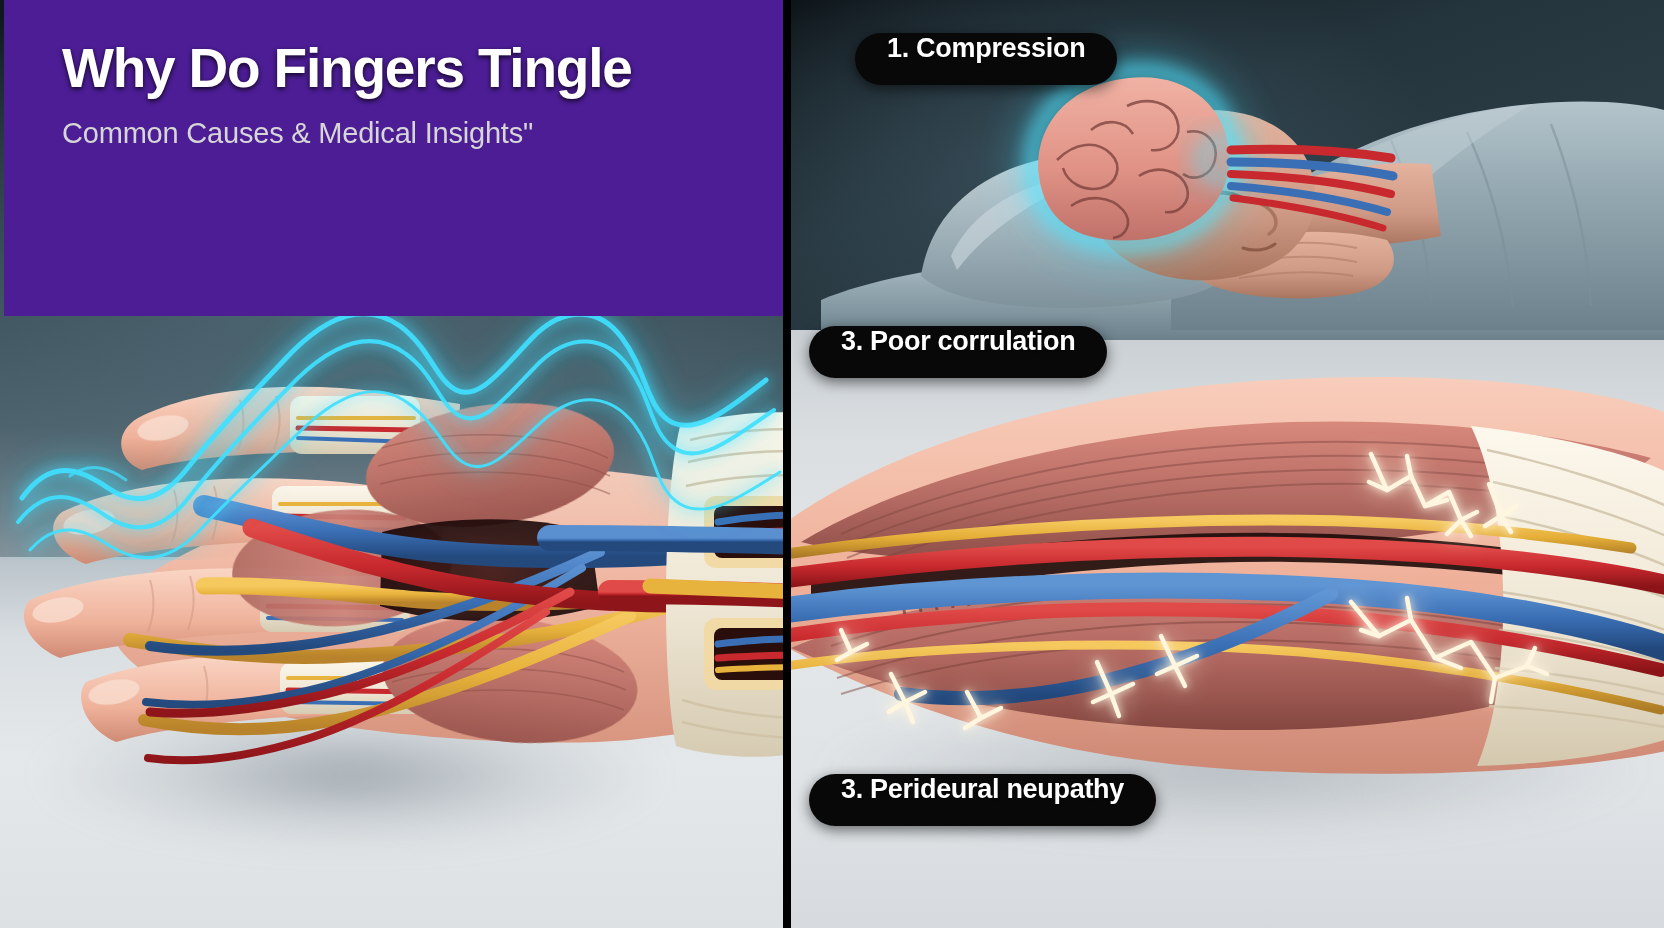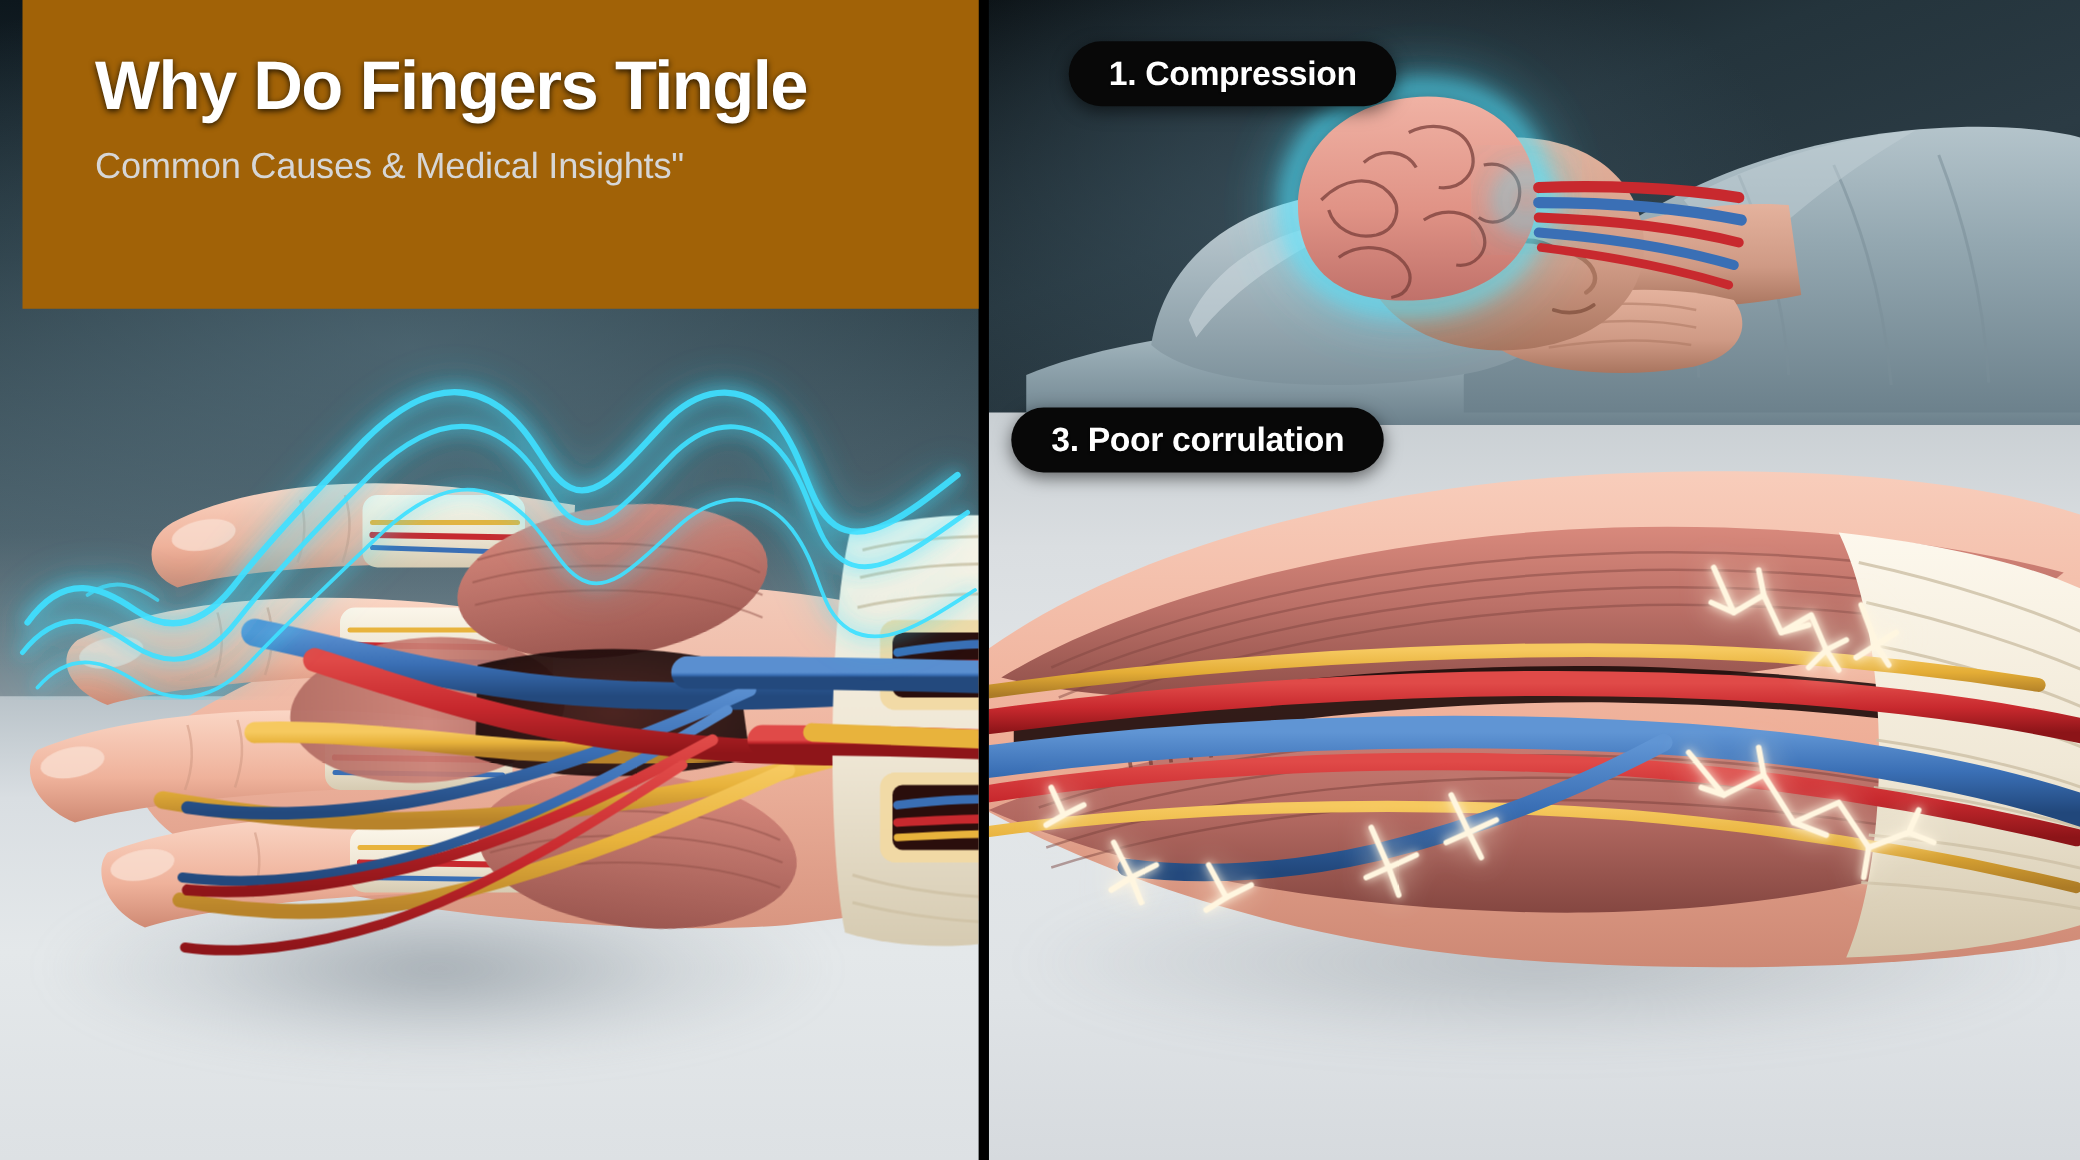--- a/index.html
+++ b/index.html
@@ -25,22 +25,22 @@
     background:linear-gradient(180deg,#b9c3c9 0%,#d9dee2 22%,#e4e8ea 55%,#dde1e4 100%);
   }
   .floor-shadow-l {
     position:absolute; left:40px; top:700px; width:620px; height:150px;
     background:radial-gradient(ellipse at 50% 50%, rgba(110,122,132,.55) 0%, rgba(150,160,168,.22) 45%, rgba(0,0,0,0) 72%);
     filter:blur(14px);
   }
 
   
   .title-block {
-    position:absolute; left:18px; top:0; width:783px; height:247px;
-    background:#a16207; z-index:20; padding:42px 0 0 58px;
+    position:absolute; left:4px; top:0; width:783px; height:316px;
+    background:#4c1d95; z-index:20; padding:42px 0 0 58px;
   }
   .title-main {
     color:#ffffff; font-weight:bold; font-size:55px; line-height:.97;
     letter-spacing:-1.2px; width:700px; text-shadow:0 2px 5px rgba(0,0,0,.8);
   }
   .title-sub {
     color:#d6d6d6; font-size:29px; font-weight:normal; margin-top:22px; letter-spacing:-.2px;
   }
 
   
@@ -70,21 +70,21 @@
   .floor-shadow-r {
     position:absolute; left:20px; top:700px; width:840px; height:140px;
     background:radial-gradient(ellipse at 50% 50%, rgba(120,130,138,.40) 0%, rgba(0,0,0,0) 70%);
     filter:blur(16px); z-index:7;
   }
 
   
   .badge {
     position:absolute; z-index:30; background:#080808; color:#fff;
     border-radius:40px; font-weight:bold; font-size:27px; letter-spacing:-.3px;
-    display:flex; align-items:center; padding:0 32px; height:52px;
+    display:flex; padding:0 32px; height:52px;
     box-shadow:0 4px 14px rgba(0,0,0,.55);
     text-shadow:0 1px 2px rgba(0,0,0,.6); white-space:nowrap;
   }
   #badge-1 { left:64px; top:33px; }
   #badge-2 { left:18px; top:326px; }
   #badge-3 { left:18px; top:774px; }
 </style>
 </head>
 <body>
 
@@ -513,15 +513,18 @@
           <path d="M80 322 L66 330"></path>
       </g>
     </svg>
 
     <div class="badge" id="badge-1">
       <span>1. Compression</span>
     </div>
     <div class="badge" id="badge-2">
       <span>3. Poor corrulation</span>
     </div>
+    <div class="badge" id="badge-3">
+      <span>3. Perideural neupathy</span>
+    </div>
   </div>
 
 </div>
 
 </body></html>

